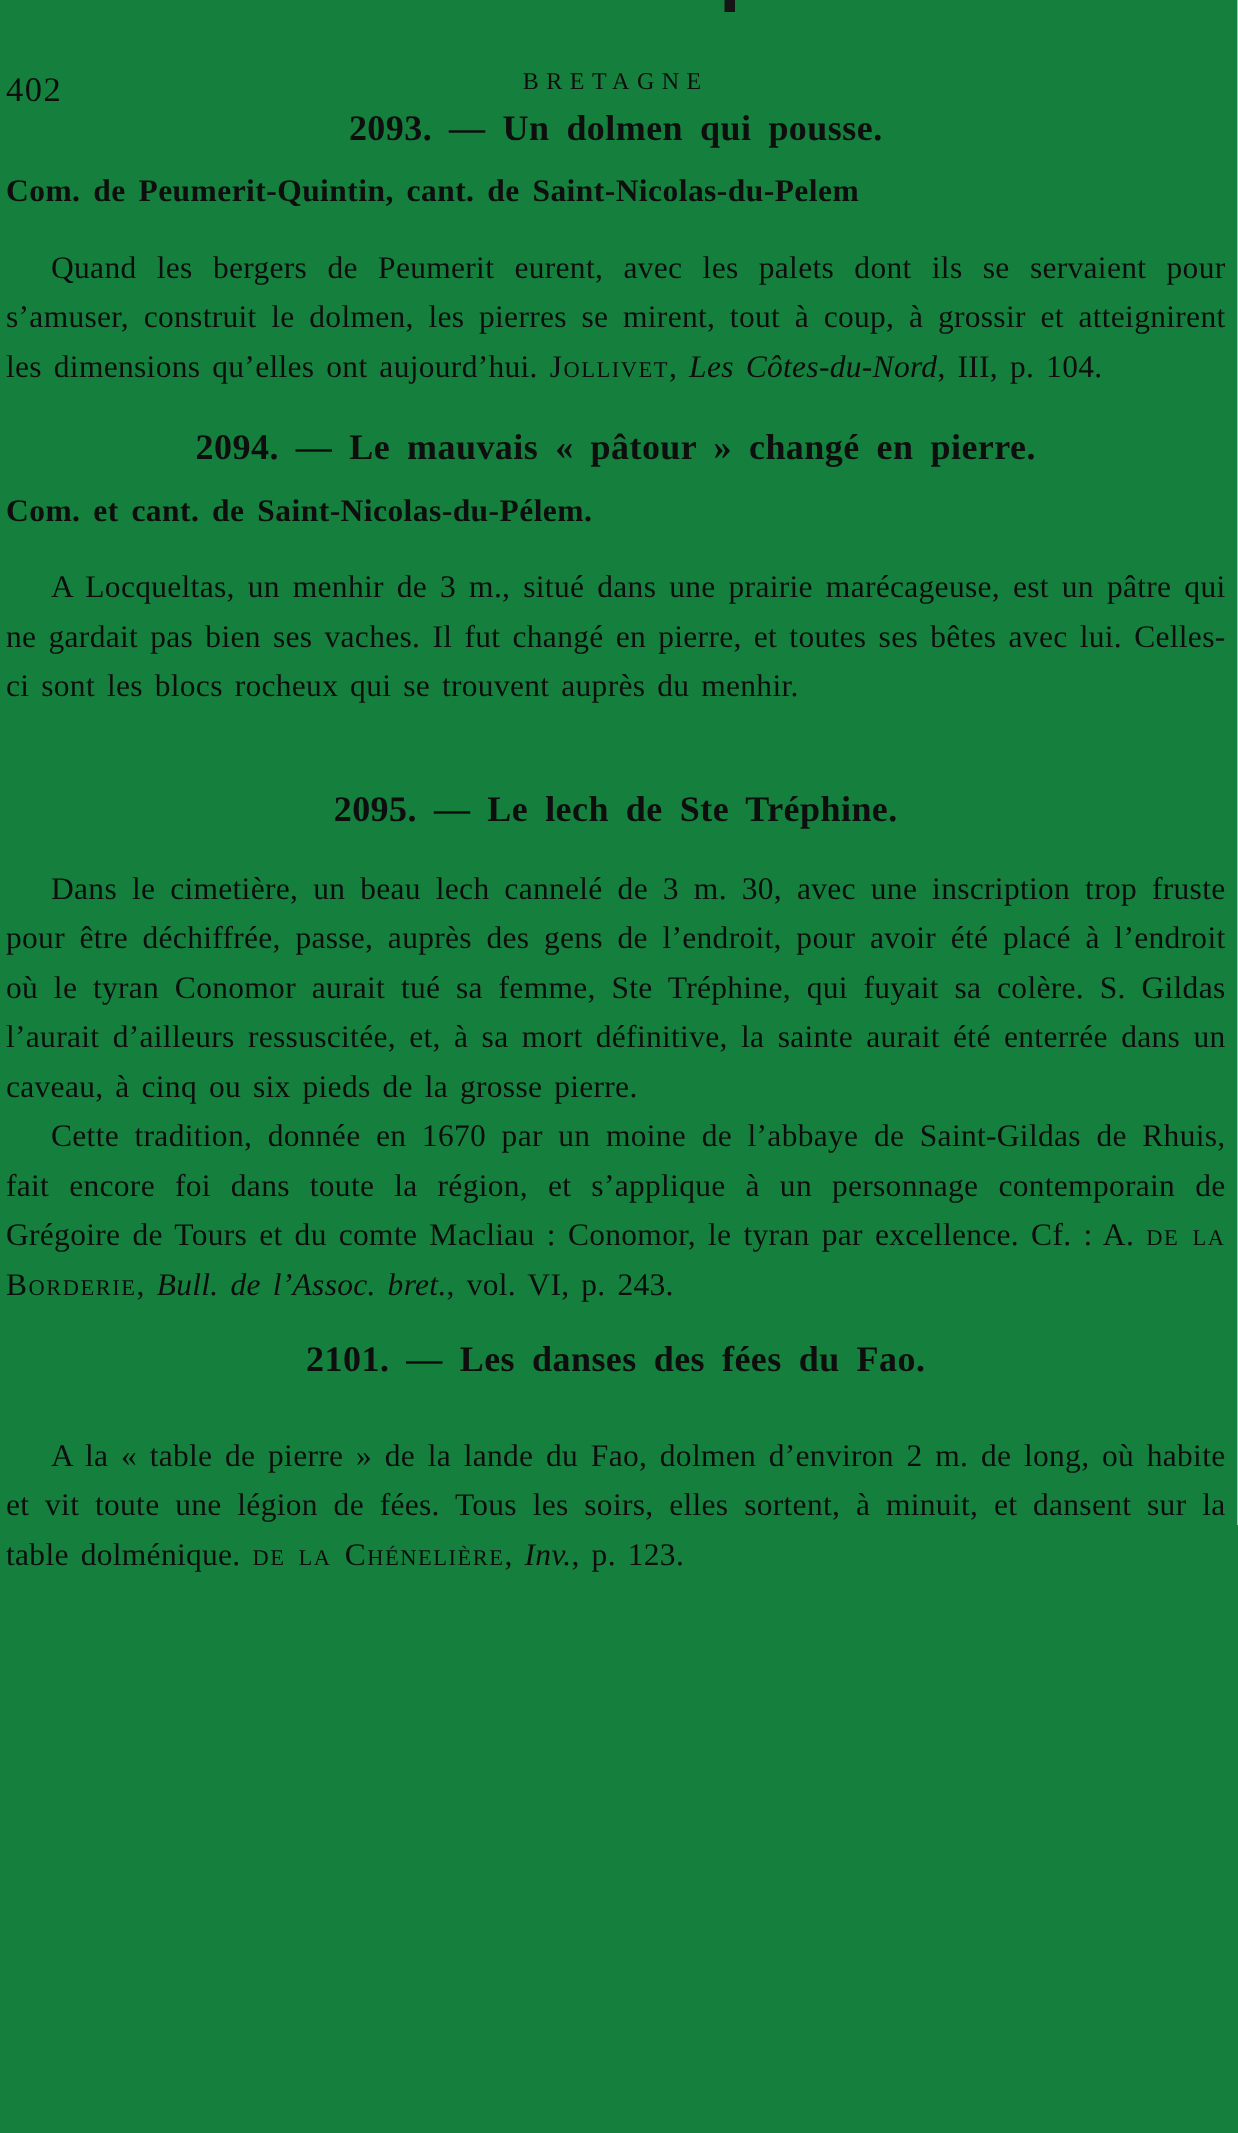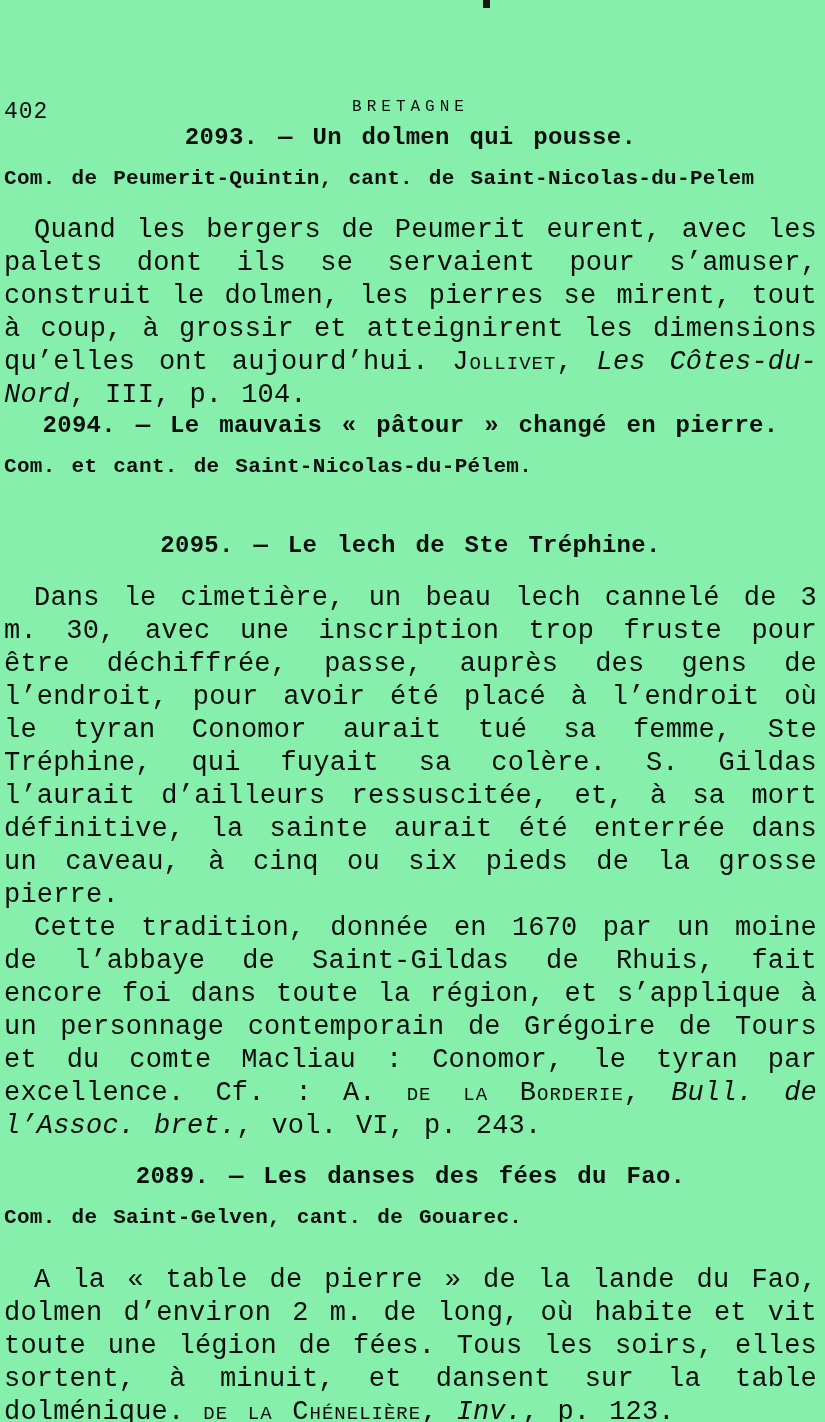--- a/index.html
+++ b/index.html
@@ -5,25 +5,25 @@
   html, body {
     margin: 0;
     padding: 0;
     background: #fdfdfc;
   }
   .page {
     position: relative;
     width: 825px;
     height: 1422px;
     box-sizing: border-box;
-    padding: 98px 8px 0 4px;
+    padding: 46px 8px 0 4px;
     overflow: hidden;
-    background: #86efac;
+    background: #15803d;
     color: #0e0e0e;
-    font-family: Liberation Mono, monospace;
+    font-family: Liberation Serif, serif;
   }
   .speck {
     position: absolute;
     top: 0;
     left: 483px;
     width: 7px;
     height: 8px;
     background: #151515;
   }
   .page-header {
@@ -38,21 +38,21 @@
     font-size: 23px;
     letter-spacing: 1px;
   }
   .running-title {
     font-size: 16px;
     letter-spacing: 5px;
     word-spacing: 3px;
   }
   section { margin: 0; }
   .s1 { }
-  .s2 { margin-top: 0; }
+  .s2 { margin-top: 24px; }
   .s3 { margin-top: 52px; }
   .s4 { margin-top: 20px; }
   .sec-head {
     margin: 0;
     text-align: center;
     font-size: 24px;
     font-weight: 700;
     line-height: 28px;
     word-spacing: 5px;
     letter-spacing: 0.3px;
@@ -60,21 +60,21 @@
   .sec-sub {
     margin: 14px 0 0 0;
     font-size: 21px;
     font-weight: 700;
     line-height: 26px;
     word-spacing: 3px;
     letter-spacing: 0.3px;
   }
   .body-para {
     margin: 22px 0 0 0;
-    font-size: 27px;
+    font-size: 21px;
     line-height: 33px;
     text-align: justify;
     text-indent: 30px;
     word-spacing: 2.5px;
     letter-spacing: 0.2px;
   }
   .body-para + .body-para { margin-top: 0; }
   .s4 .body-para { margin-top: 33px; }
   .sc {
     font-variant: small-caps;
@@ -95,26 +95,26 @@
 
   <section class="s1">
     <h2 class="sec-head">2093. — Un dolmen qui pousse.</h2>
     <h3 class="sec-sub">Com. de Peumerit-Quintin, cant. de Saint-Nicolas-du-Pelem</h3>
     <p class="body-para"><span>Quand les bergers de Peumerit eurent, avec les palets dont ils se servaient pour s’amuser, construit le dolmen, les pierres se mirent, tout à coup, à grossir et atteignirent les dimensions qu’elles ont aujourd’hui. </span><span class="sc">Jollivet</span><span>, </span><span class="it">Les Côtes-du-Nord</span><span>, III, p. 104.</span></p>
   </section>
 
   <section class="s2">
     <h2 class="sec-head">2094. — Le mauvais « pâtour » changé en pierre.</h2>
     <h3 class="sec-sub">Com. et cant. de Saint-Nicolas-du-Pélem.</h3>
+    <p class="body-para"><span>A Locqueltas, un menhir de 3 m., situé dans une prairie marécageuse, est un pâtre qui ne gardait pas bien ses vaches. Il fut changé en pierre, et toutes ses bêtes avec lui. Celles-ci sont les blocs rocheux qui se trouvent auprès du menhir.</span></p>
   </section>
 
   <section class="s3">
     <h2 class="sec-head">2095. — Le lech de Ste Tréphine.</h2>
     <p class="body-para"><span>Dans le cimetière, un beau lech cannelé de 3 m. 30, avec une inscription trop fruste pour être déchiffrée, passe, auprès des gens de l’endroit, pour avoir été placé à l’endroit où le tyran Conomor aurait tué sa femme, Ste Tréphine, qui fuyait sa colère. S. Gildas l’aurait d’ailleurs ressuscitée, et, à sa mort définitive, la sainte aurait été enterrée dans un caveau, à cinq ou six pieds de la grosse pierre.</span></p>
     <p class="body-para"><span>Cette tradition, donnée en 1670 par un moine de l’abbaye de Saint-Gildas de Rhuis, fait encore foi dans toute la région, et s’applique à un personnage contemporain de Grégoire de Tours et du comte Macliau : Conomor, le tyran par excellence. Cf. : A. </span><span class="sc">de la Borderie</span><span>, </span><span class="it">Bull. de l’Assoc. bret.</span><span>, vol. VI, p. 243.</span></p>
   </section>
 
   <section class="s4">
-    <h2 class="sec-head">2089. — Les danses des fées du Fao.</h2>
-    <h3 class="sec-sub">Com. de Saint-Gelven, cant. de Gouarec.</h3>
+    <h2 class="sec-head">2101. — Les danses des fées du Fao.</h2>
     <p class="body-para"><span>A la « table de pierre » de la lande du Fao, dolmen d’environ 2 m. de long, où habite et vit toute une légion de fées. Tous les soirs, elles sortent, à minuit, et dansent sur la table dolménique. </span><span class="sc">de la Chénelière</span><span>, </span><span class="it">Inv.</span><span>, p. 123.</span></p>
   </section>
 </div>
 
 </body></html>

